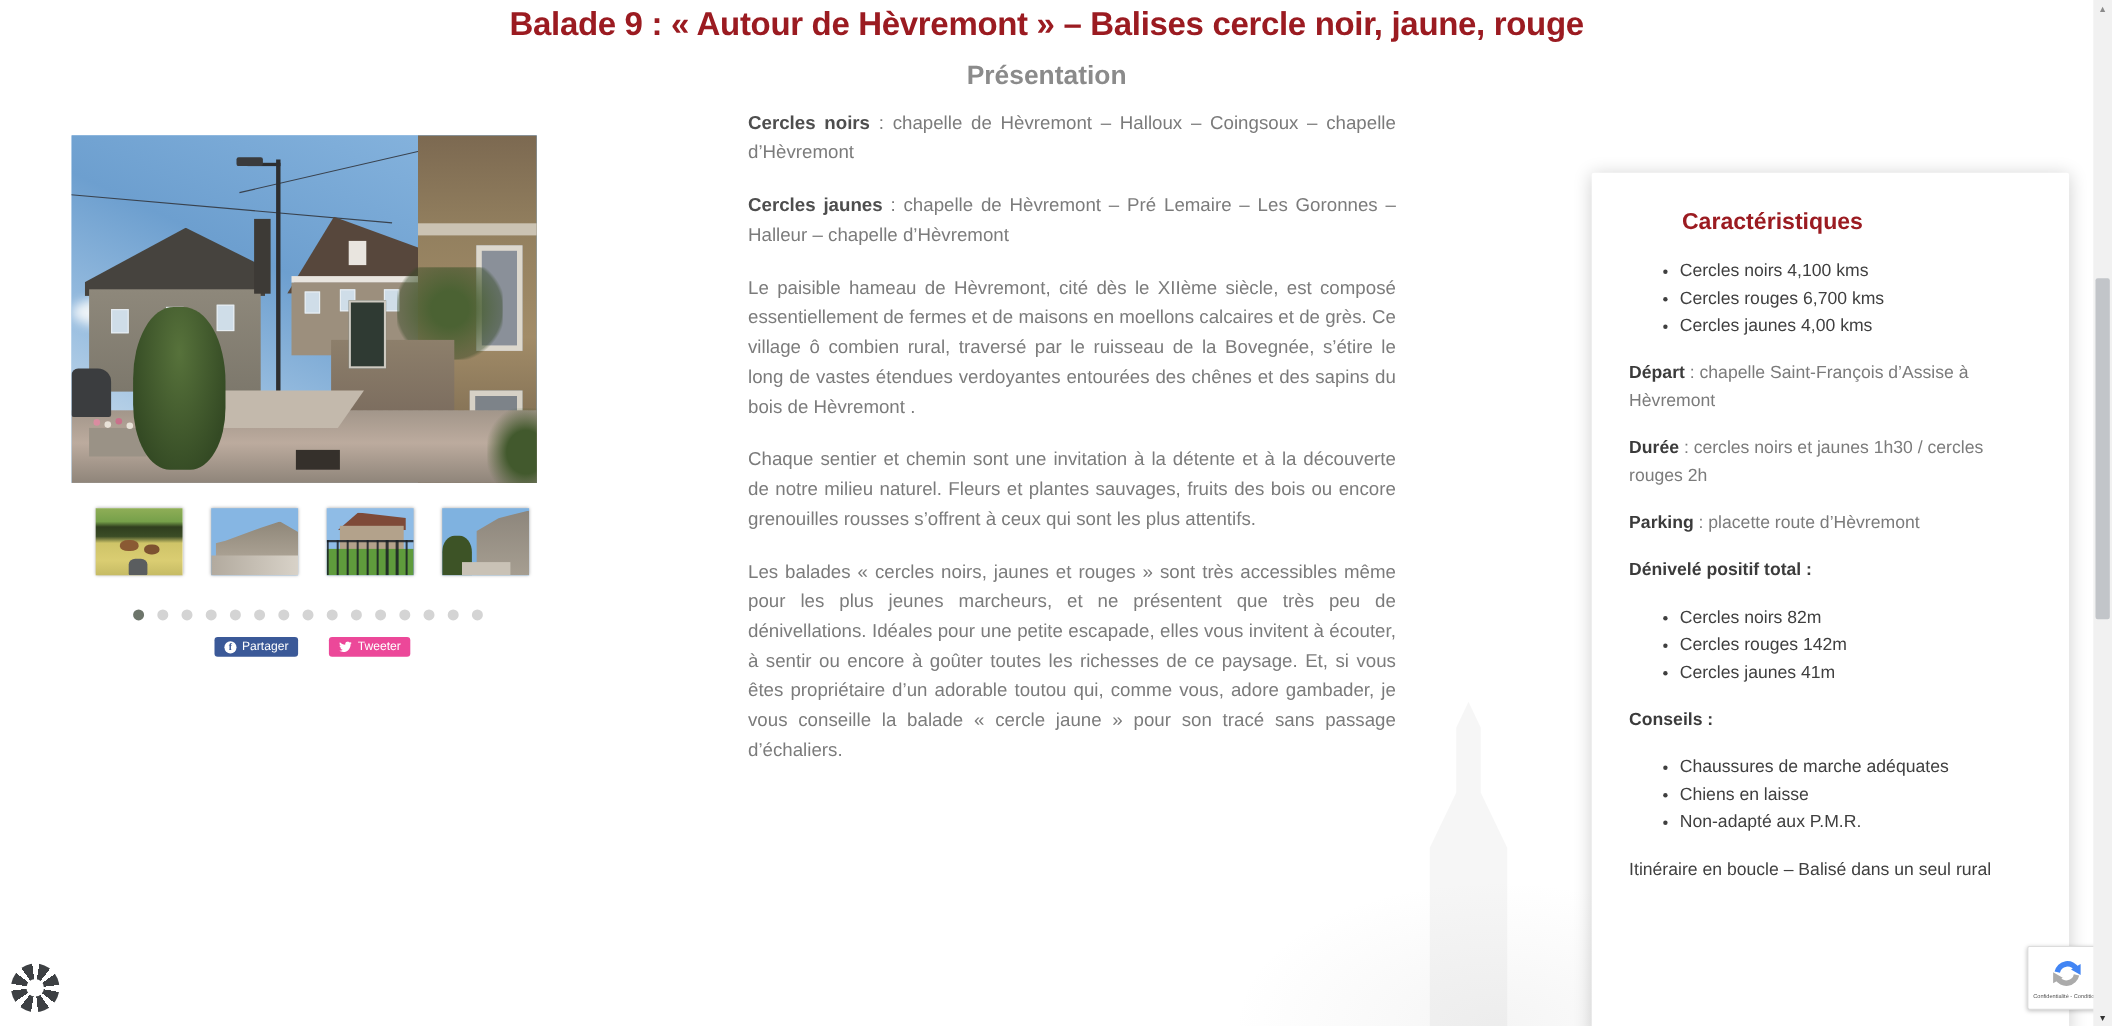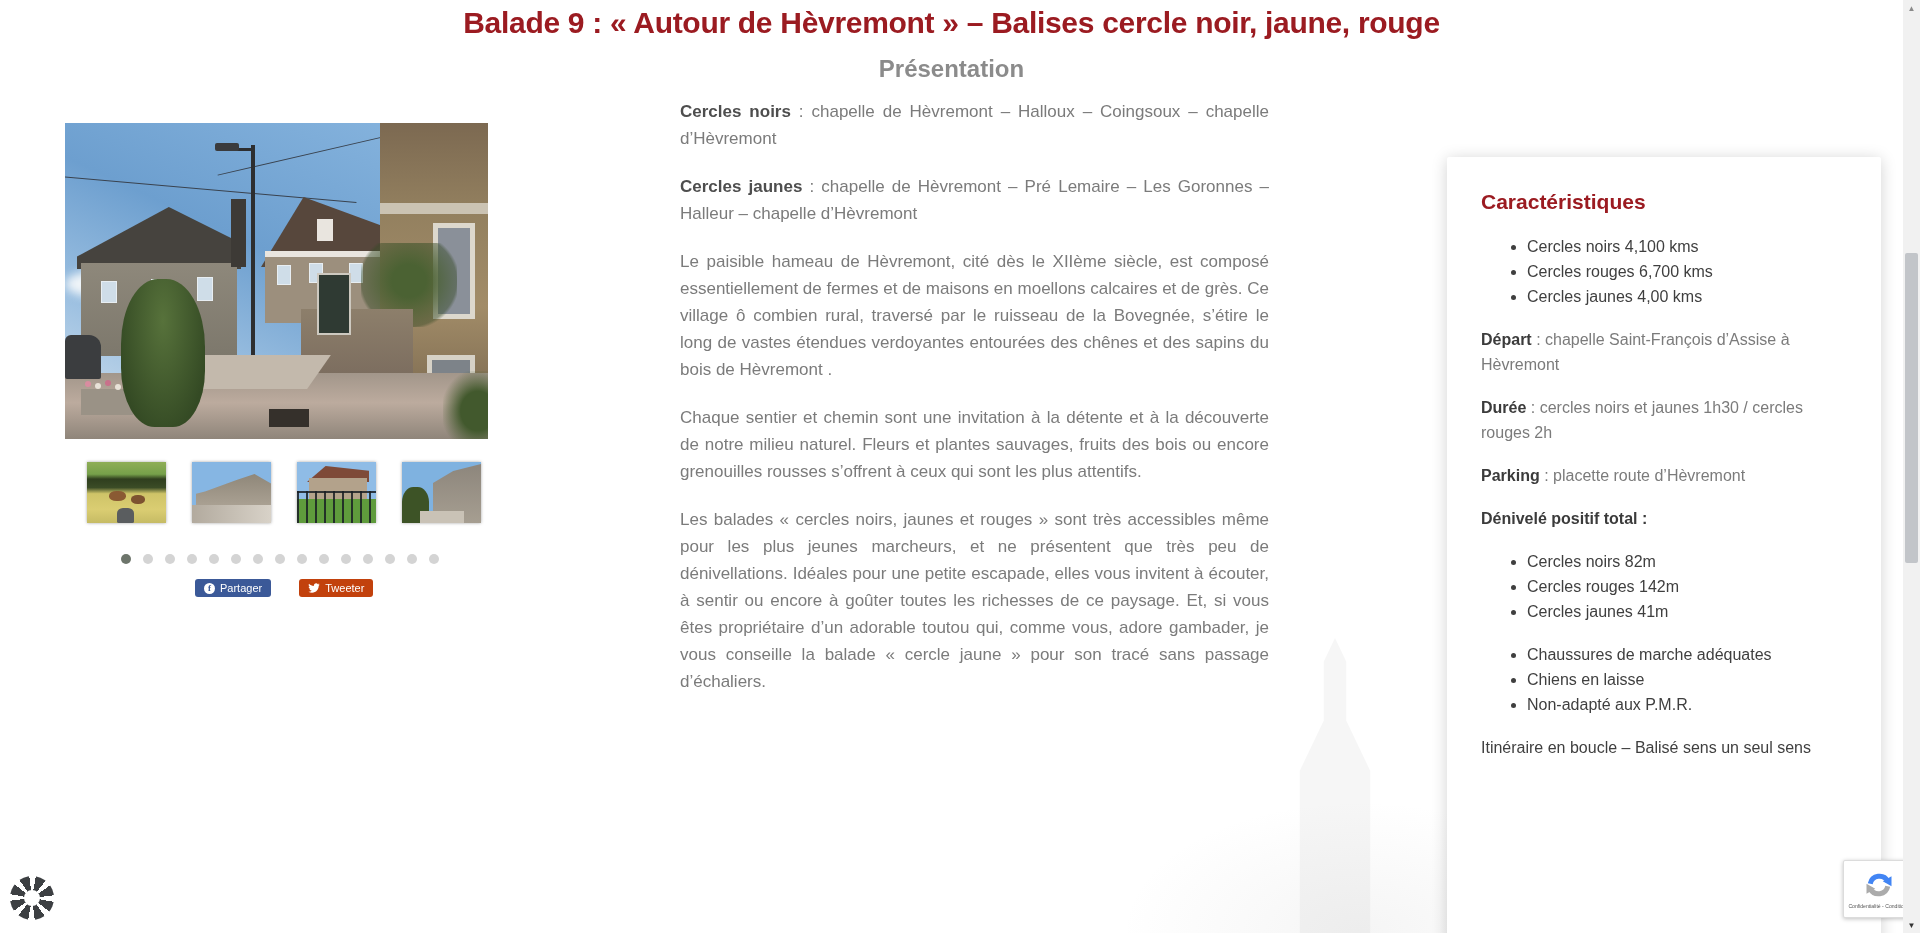--- a/index.html
+++ b/index.html
@@ -90,35 +90,35 @@
   .t4-path { left:18px; bottom:0; width:44px; height:12px; background:#c9c2b6; }
 
   .dots { position:absolute; left:56px; top:431px; display:flex; gap:12px; }
   .dot { width:10px; height:10px; border-radius:50%; background:#d4d4d4; cursor:pointer; }
   .dot.active { background:#6d756b; }
 
   .share-row { position:absolute; left:130px; top:456px; display:flex; gap:28px; }
   .btn-share { display:flex; align-items:center; gap:5px; color:#fff; font-size:11px;
     height:18px; padding:0 9px; border-radius:3px; cursor:pointer; border:none; }
   .btn-fb { background:#3b5998; }
-  .btn-tw { background:#c2410c; }
+  .btn-tw { background:#ec4899; }
   .fb-circle { width:11px; height:11px; border-radius:50%; background:#fff; color:#3b5998;
     font-weight:bold; font-size:9px; line-height:11px; text-align:center; font-family:"Liberation Serif",serif; }
   .tw-bird { width:12px; height:10px; }
 
   
   .article { position:absolute; left:680px; top:98px; width:589px; z-index:1; }
   .article p { font-size:17px; line-height:27px; color:#7b7b7b; text-align:justify; margin-bottom:21px; }
   .article .lead { font-weight:bold; color:#4e4e4e; }
 
   
   .sidebar-card { position:absolute; left:1447px; top:157px; width:434px; height:790px;
     background:#fff; box-shadow:0 2px 16px rgba(0,0,0,.18); border-radius:2px; z-index:2;
     padding:33px 36px 0 34px; }
-  .sidebar-title { color:#9b1b21; font-size:21px; font-weight:bold; margin-bottom:20px; }
+  .sidebar-title { color:#9b1b21; font-size:21px; font-weight:bold; margin-bottom:20px;margin-left:48px; }
   .sb-line { font-size:16px; line-height:25px; color:#3f3f3f; margin-bottom:18px; }
   .sb-line .sb-strong { font-weight:bold; color:#3b3b3b; }
   .sb-line .sb-val { color:#7b7b7b; }
   .sb-list { margin:0 0 18px 0; padding-left:46px; }
   .sb-list li { font-size:16px; line-height:25px; color:#3f3f3f; }
 
   
   .swirl-widget { position:absolute; left:10px; top:876px; width:44px; height:44px; border-radius:50%; cursor:pointer;
     background:repeating-conic-gradient(from 10deg, #3d4043 0deg 28deg, transparent 28deg 45deg); z-index:3; }
   .swirl-widget::after { content:""; position:absolute; left:14px; top:14px; width:16px; height:16px;
@@ -261,27 +261,28 @@
 
   <div class="sb-line"><span class="sb-strong">Parking</span><span class="sb-val"> : placette route d’Hèvremont</span></div>
 
   <div class="sb-line"><span class="sb-strong">Dénivelé positif total :</span></div>
   <ul class="sb-list">
     <li>Cercles noirs 82m</li>
     <li>Cercles rouges 142m</li>
     <li>Cercles jaunes 41m</li>
   </ul>
 
+  <div class="sb-line"><span class="sb-strong">Conseils :</span></div>
   <ul class="sb-list">
     <li>Chaussures de marche adéquates</li>
     <li>Chiens en laisse</li>
     <li>Non-adapté aux P.M.R.</li>
   </ul>
 
-  <div class="sb-line">Itinéraire en boucle – Balisé sens un seul sens</div>
+  <div class="sb-line">Itinéraire en boucle – Balisé dans un seul rural</div>
 </aside>
 
 <div class="swirl-widget"></div>
 
 <div class="recaptcha-badge">
   <svg width="30" height="30" viewBox="0 0 48 48">
     <path d="M10 22 A15 15 0 0 1 38 18" fill="none" stroke="#4285f4" stroke-width="8"></path>
     <polygon points="44,10 44,26 30,18" fill="#4285f4"></polygon>
     <path d="M38 26 A15 15 0 0 1 10 30" fill="none" stroke="#ababab" stroke-width="8"></path>
     <polygon points="4,38 4,22 18,30" fill="#ababab"></polygon>

